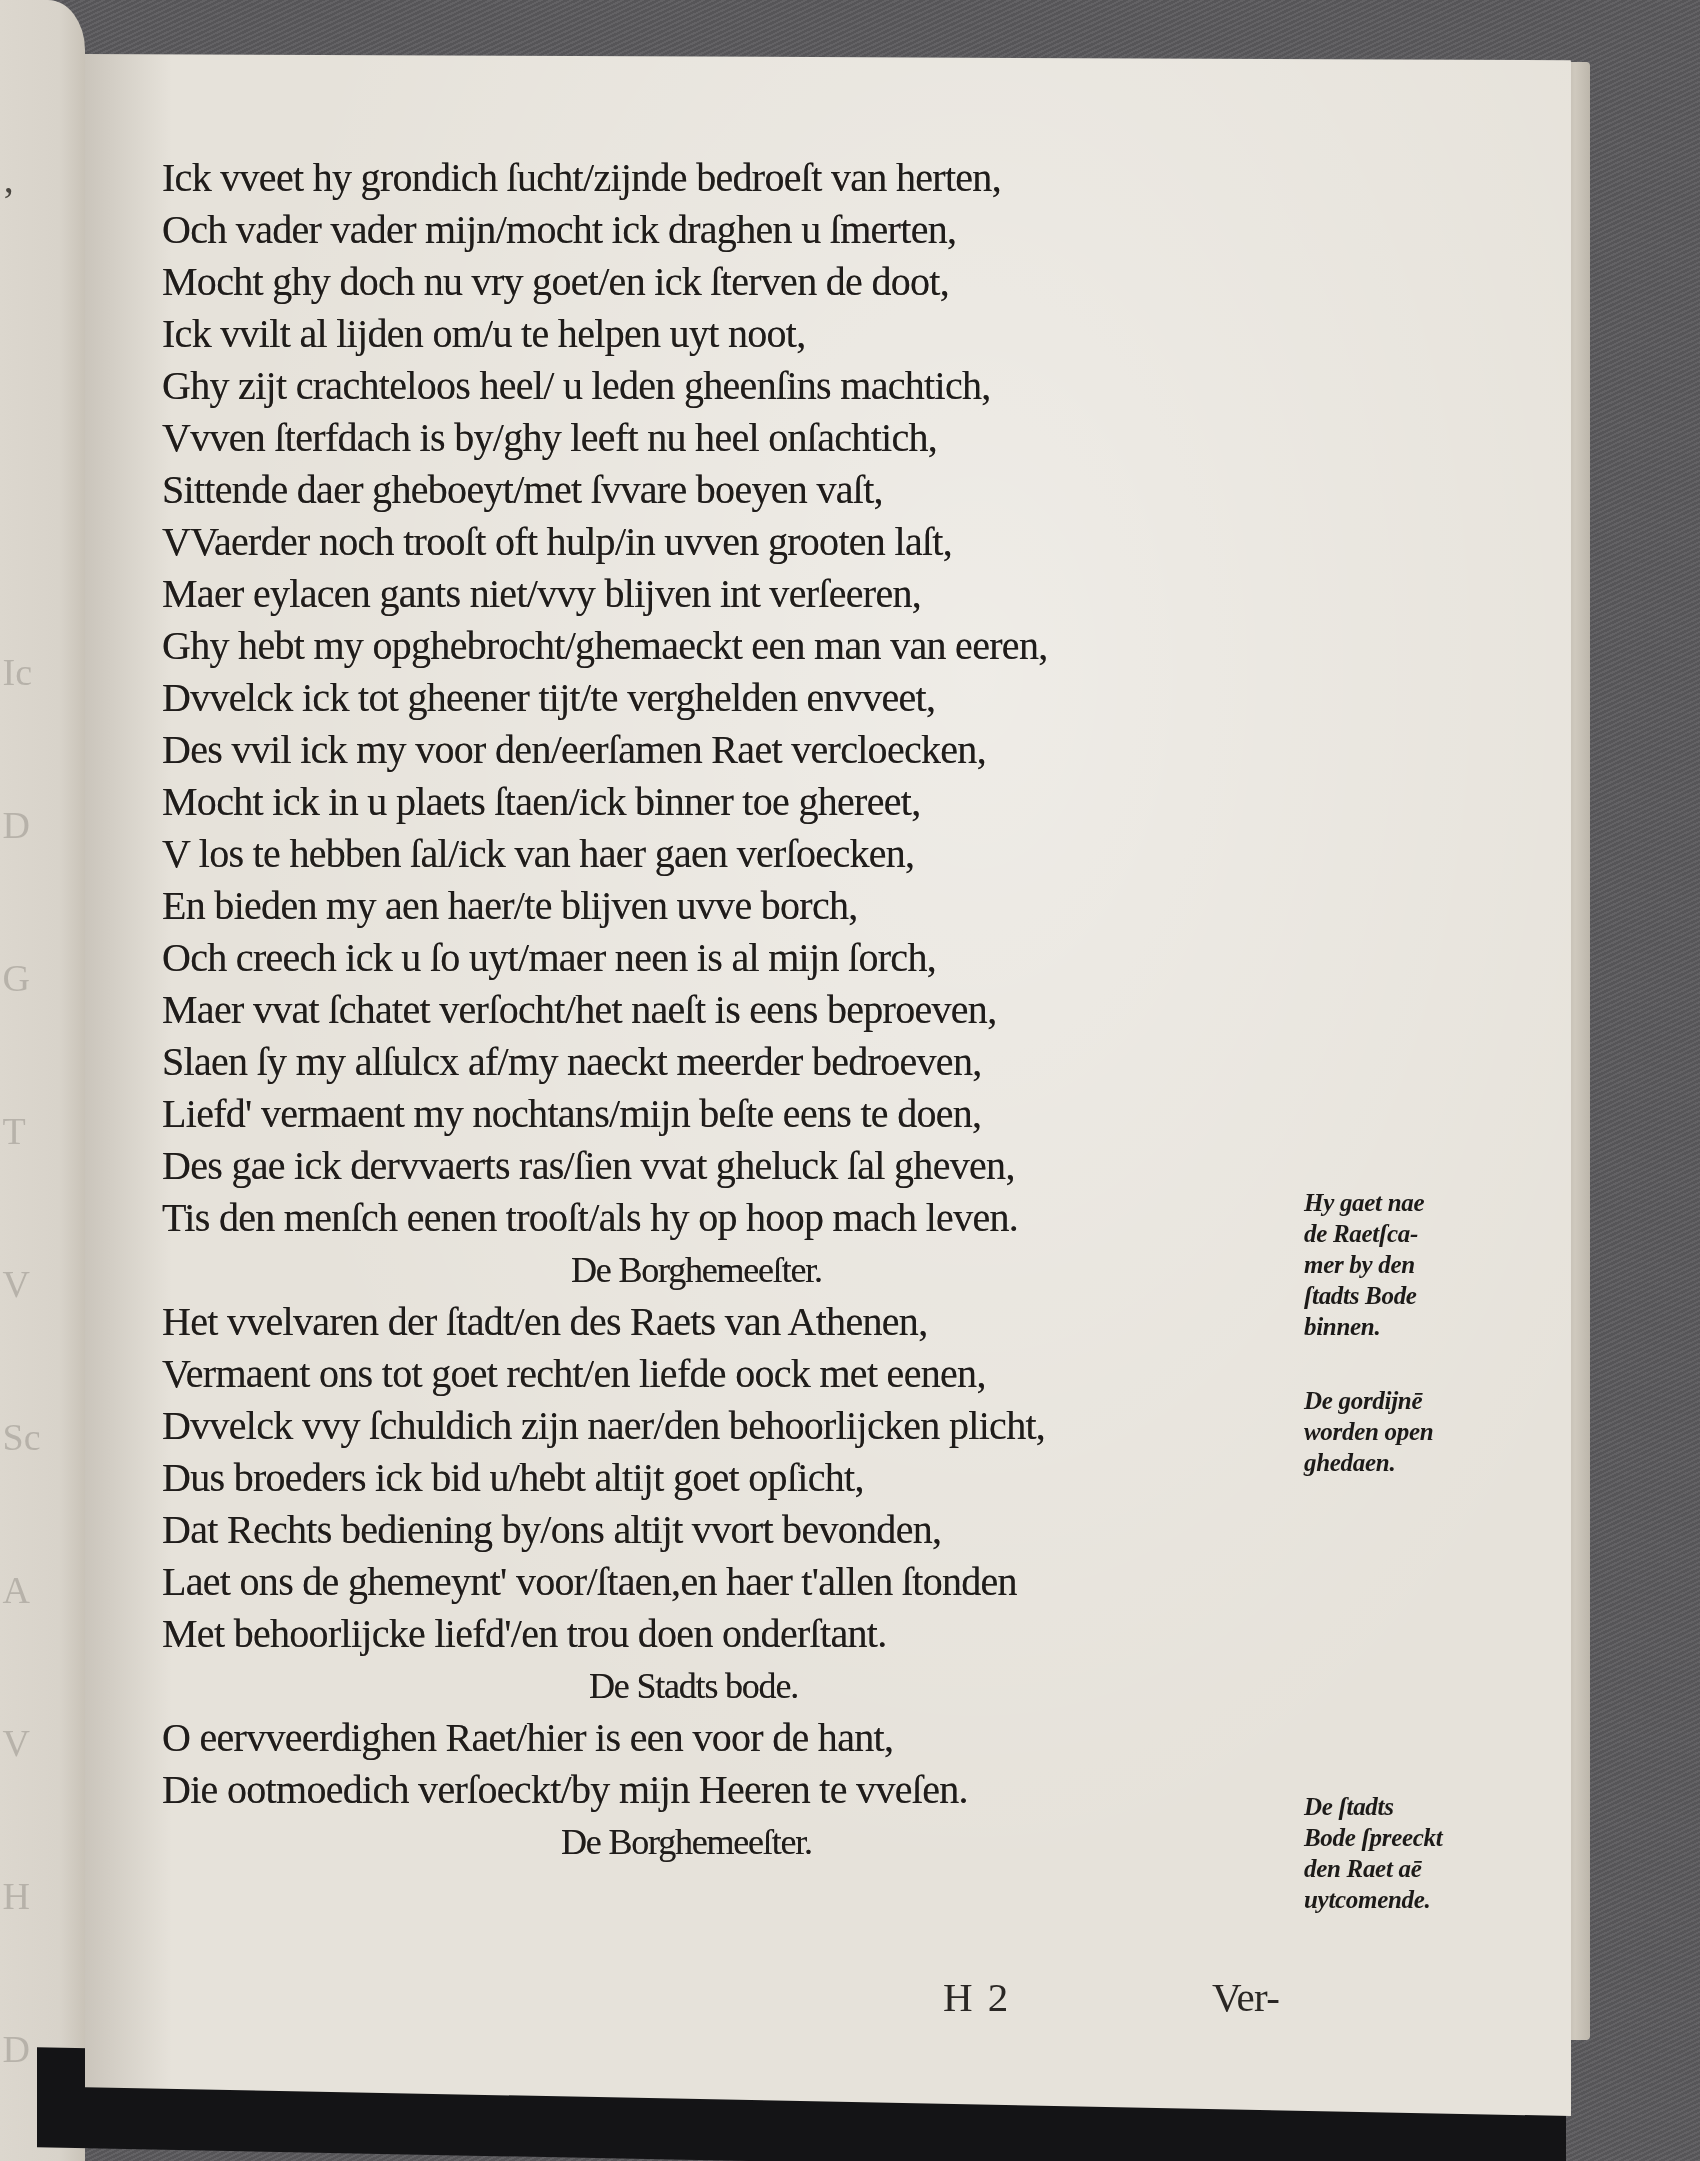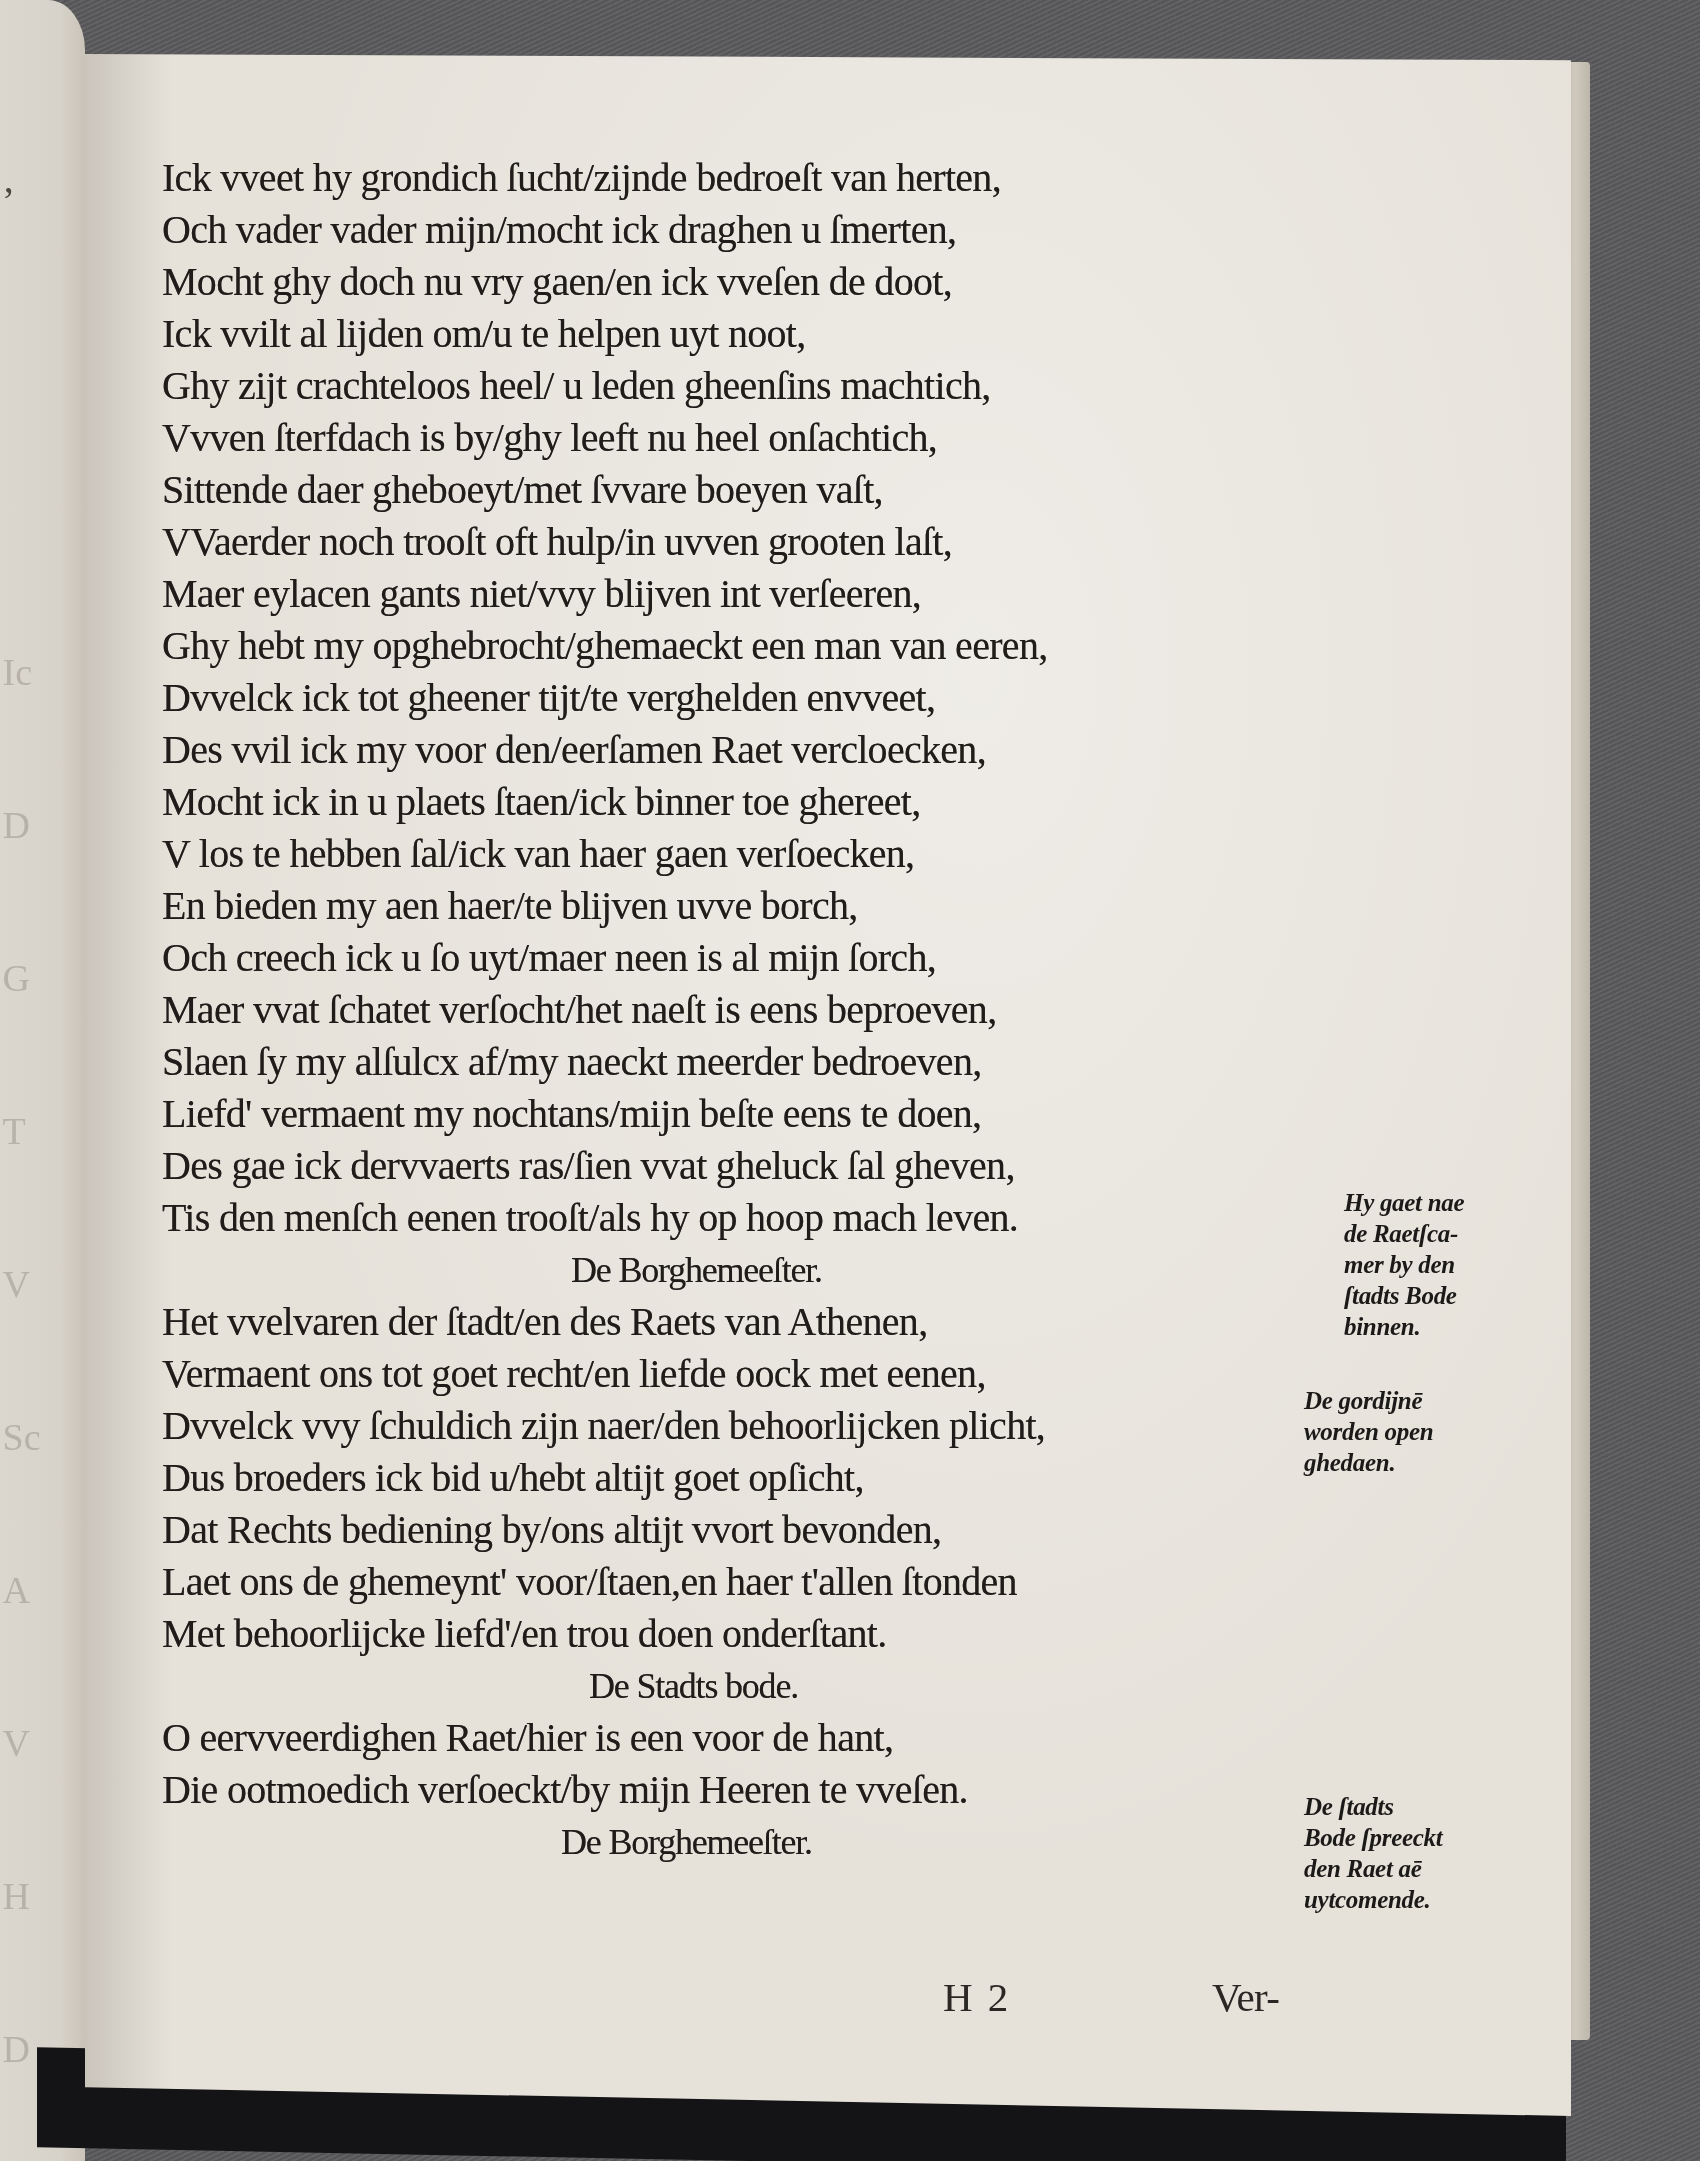--- a/index.html
+++ b/index.html
@@ -159,21 +159,21 @@
 </div>
 
 <div class="under-shadow"></div>
 <div class="page-stack"></div>
 
 <div class="page">
 
   <div class="text-block">
     <div class="verse-line">Ick vveet hy grondich ſucht/zijnde bedroeſt van herten,</div>
     <div class="verse-line">Och vader vader mijn/mocht ick draghen u ſmerten,</div>
-    <div class="verse-line">Mocht ghy doch nu vry gaen/en ick vveſen de doot,</div>
+    <div class="verse-line">Mocht ghy doch nu vry goet/en ick ſterven de doot,</div>
     <div class="verse-line">Ick vvilt al lijden om/u te helpen uyt noot,</div>
     <div class="verse-line">Ghy zijt crachteloos heel/ u leden gheenſins machtich,</div>
     <div class="verse-line">Vvven ſterfdach is by/ghy leeft nu heel onſachtich,</div>
     <div class="verse-line">Sittende daer gheboeyt/met ſvvare boeyen vaſt,</div>
     <div class="verse-line">VVaerder noch trooſt oft hulp/in uvven grooten laſt,</div>
     <div class="verse-line">Maer eylacen gants niet/vvy blijven int verſeeren,</div>
     <div class="verse-line">Ghy hebt my opghebrocht/ghemaeckt een man van eeren,</div>
     <div class="verse-line">Dvvelck ick tot gheener tijt/te verghelden envveet,</div>
     <div class="verse-line">Des vvil ick my voor den/eerſamen Raet vercloecken,</div>
     <div class="verse-line">Mocht ick in u plaets ſtaen/ick binner toe ghereet,</div>
@@ -197,21 +197,21 @@
     <div class="verse-line">Met behoorlijcke liefd'/en trou doen onderſtant.</div>
 
     <div class="speaker s2">De Stadts bode.</div>
 
     <div class="verse-line">O eervveerdighen Raet/hier is een voor de hant,</div>
     <div class="verse-line">Die ootmoedich verſoeckt/by mijn Heeren te vveſen.</div>
 
     <div class="speaker s3">De Borghemeeſter.</div>
   </div>
 
-  <div class="marginal" style="top:1133px;margin-left:40px;">
+  <div class="marginal" style="top:1133px;">
     <span>Hy gaet nae</span>
     <span>de Raetſca-</span>
     <span>mer by den</span>
     <span>ſtadts Bode</span>
     <span>binnen.</span>
   </div>
 
   <div class="marginal" style="top:1331px;">
     <span>De gordijnē</span>
     <span>worden open</span>

